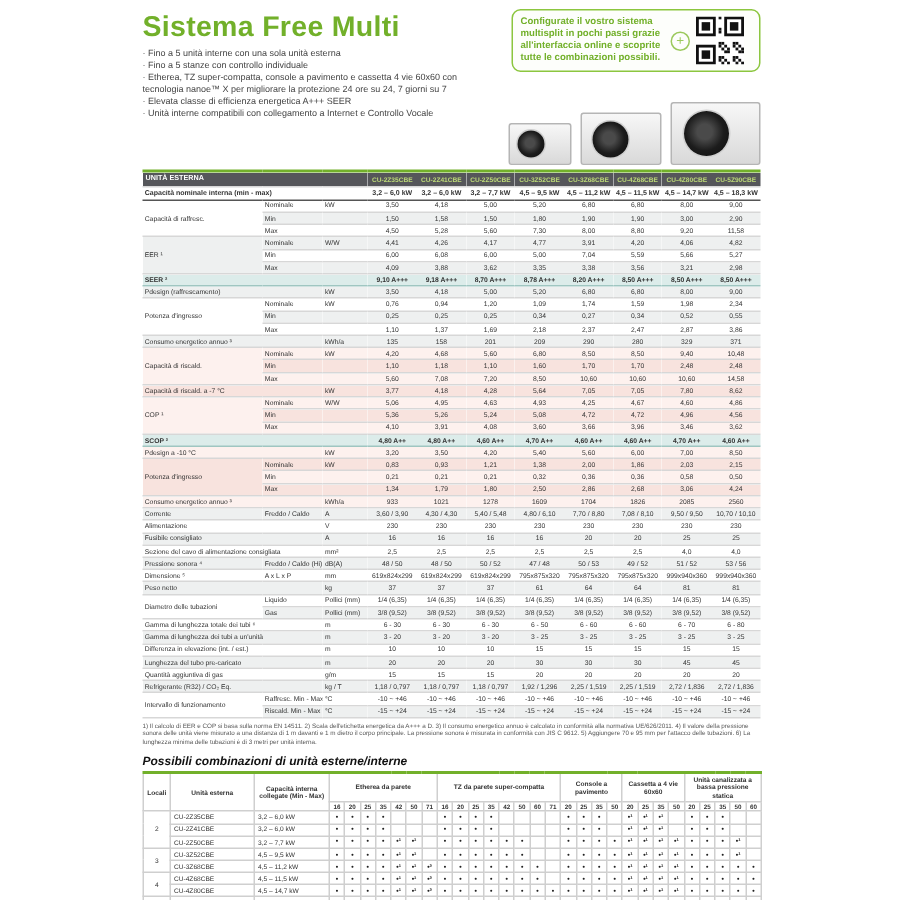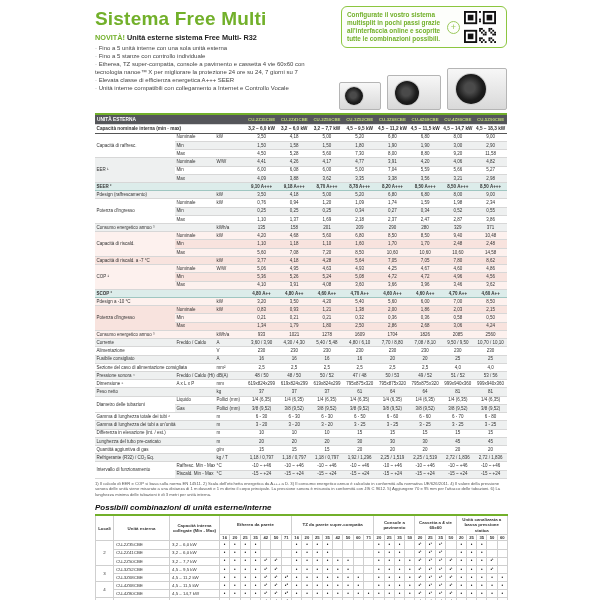--- a/index.html
+++ b/index.html
@@ -62,23 +62,20 @@
 </style>
 </head>
 <body>
 
 <div class="page">
   <div class="content">
 
     <div class="header-row">
       <div class="header-left">
         <h1 class="title">Sistema Free Multi</h1>
-        <p class="subtitle">
-          <span class="tag">NOVITÀ!</span><span>Unità esterne sistema Free Multi- R32</span>
-        </p>
         <ul class="bullets" id="bullets">
             <li>Fino a 5 unità interne con una sola unità esterna</li>
             <li>Fino a 5 stanze con controllo individuale</li>
             <li>Etherea, TZ super-compatta, console a pavimento e cassetta 4 vie 60x60 con tecnologia nanoe™ X per migliorare la protezione 24 ore su 24, 7 giorni su 7</li>
             <li>Elevata classe di efficienza energetica A+++ SEER</li>
             <li>Unità interne compatibili con collegamento a Internet e Controllo Vocale</li>
           </ul>
       </div>
       <div class="header-right">
         <div class="promo">

